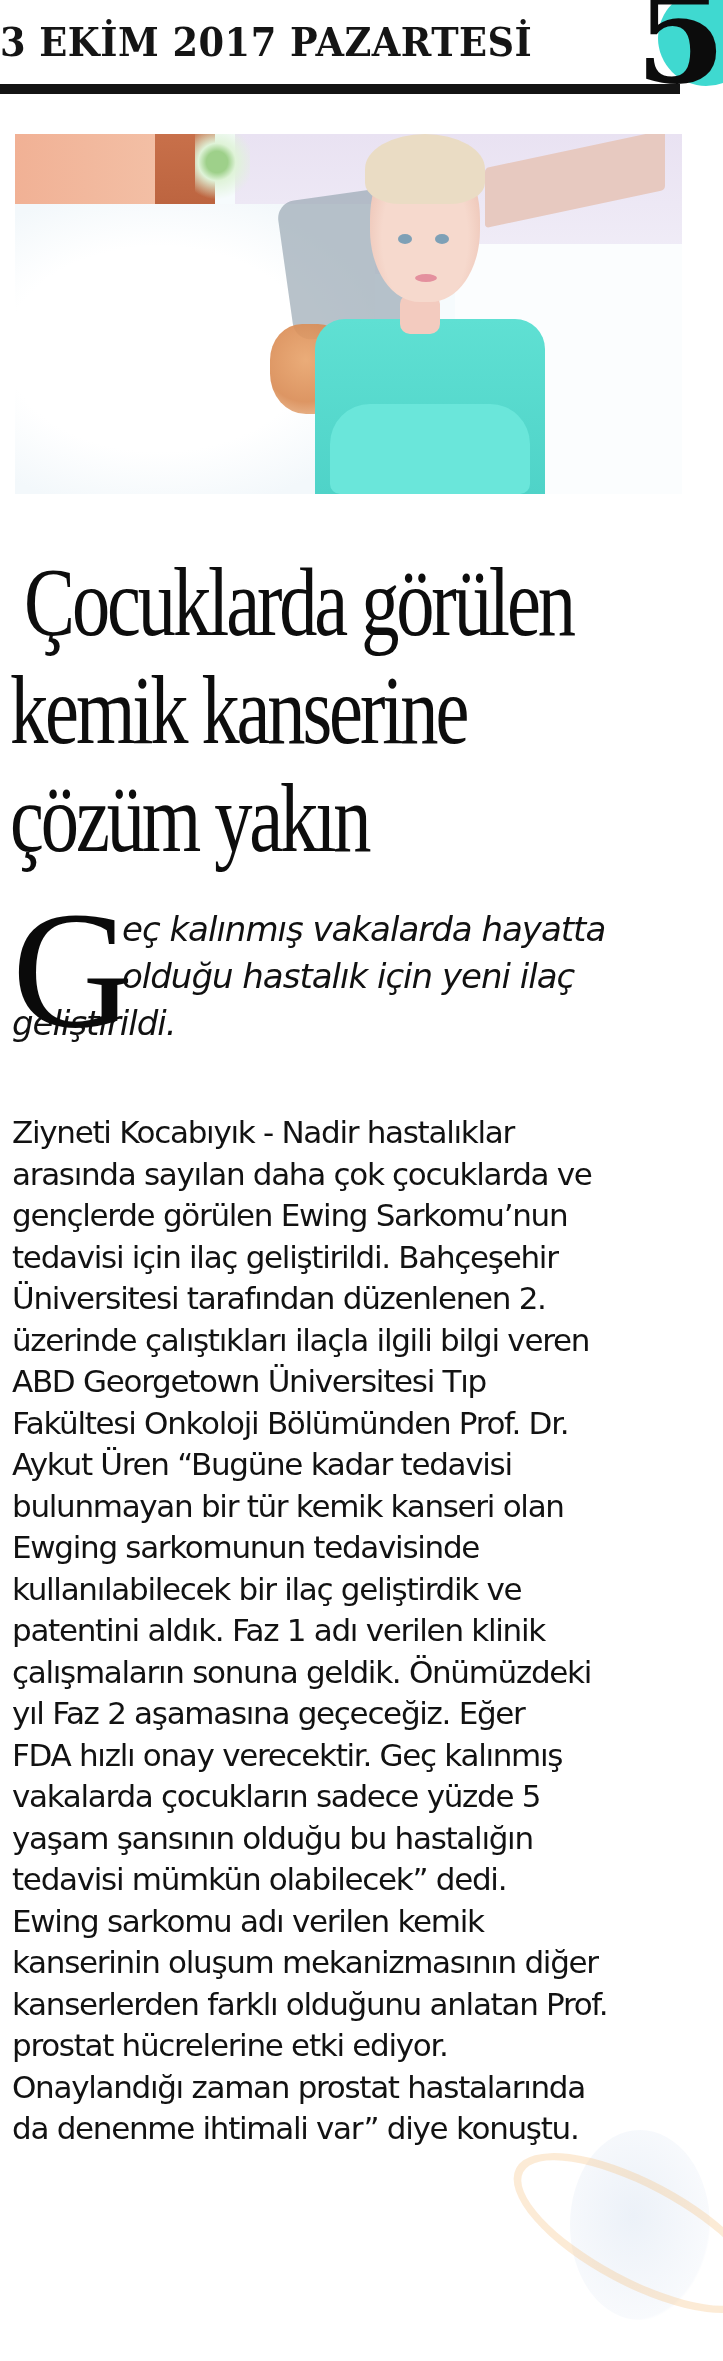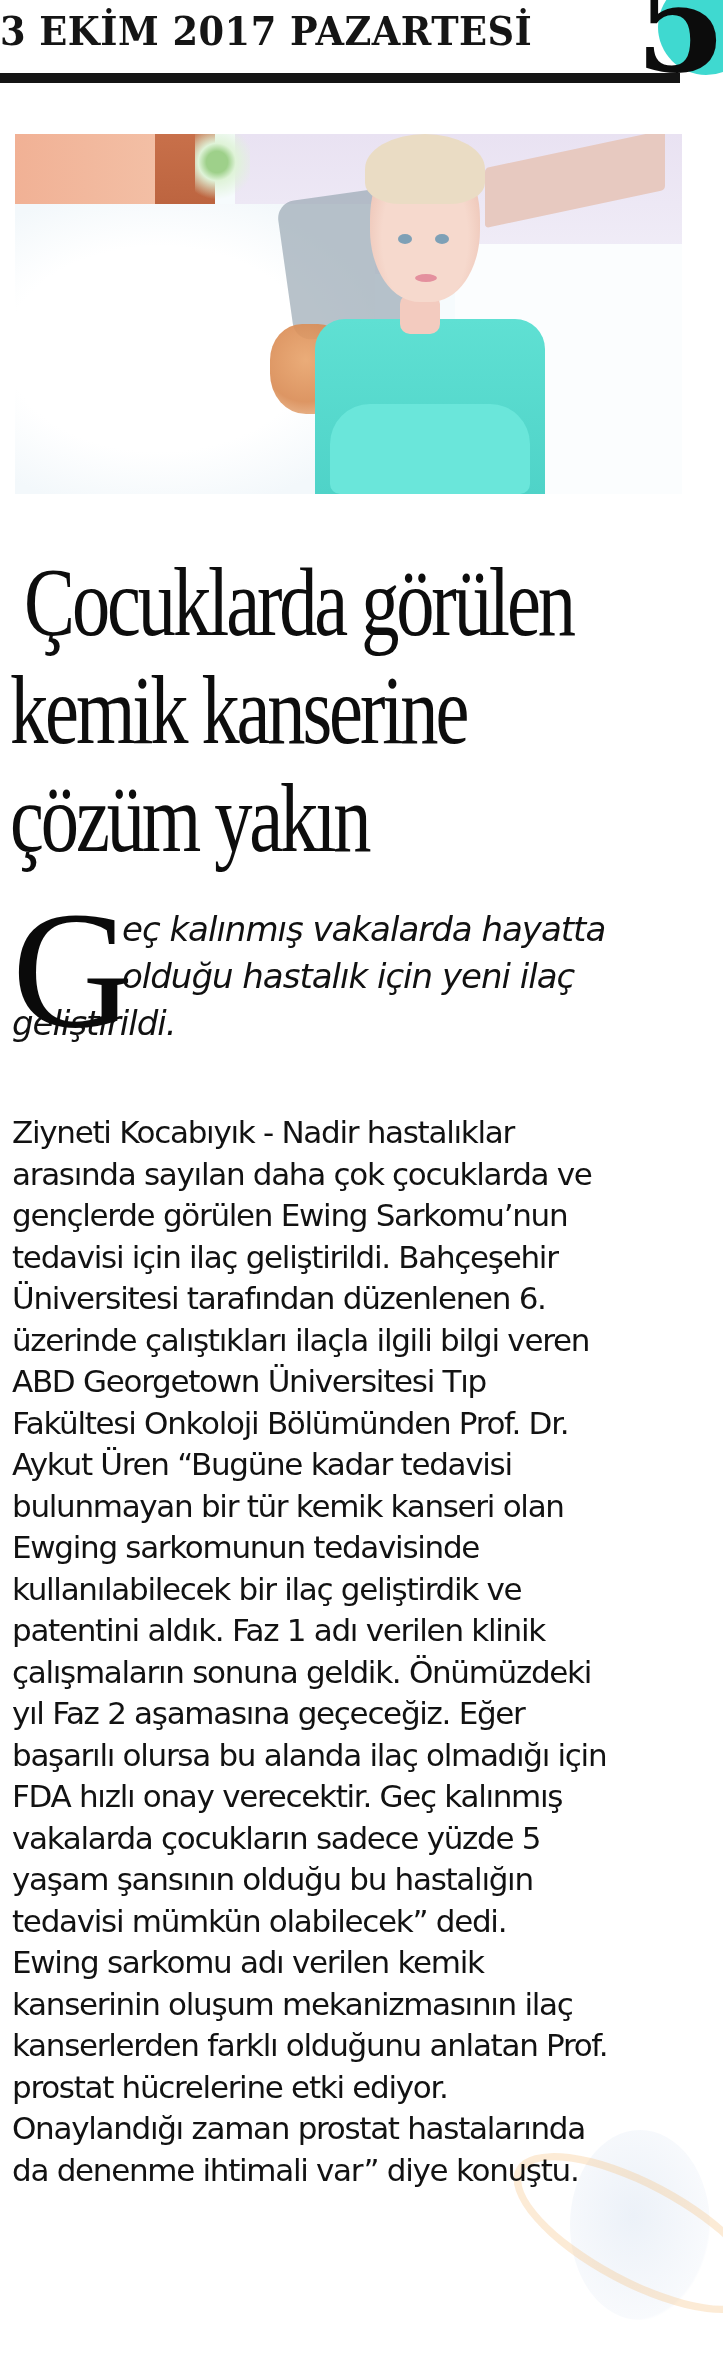--- a/index.html
+++ b/index.html
@@ -9,21 +9,21 @@
   }
   body {
     width: 723px;
     height: 2361px;
     position: relative;
     overflow: hidden;
     color: #111111;
   }
   .masthead {
     position: absolute;
-    left: 0; top: 1px;
+    left: 0; top: 12px;
     width: 723px; height: 100px;
   }
   .date-line {
     position: absolute;
     left: 0; top: 6px;
     font-family: "DejaVu Serif", serif;
     font-weight: bold;
     font-size: 40px;
     letter-spacing: 0.5px;
     line-height: 48px;
@@ -263,35 +263,34 @@
 <div class="watermark">
   <div class="watermark-globe"></div>
   <div class="watermark-ring"></div>
 </div>
 
 <div class="body-text">
   <span class="body-line">Ziyneti Kocabıyık - Nadir hastalıklar</span>
   <span class="body-line">arasında sayılan daha çok çocuklarda ve</span>
   <span class="body-line">gençlerde görülen Ewing Sarkomu’nun</span>
   <span class="body-line">tedavisi için ilaç geliştirildi. Bahçeşehir</span>
-  <span class="body-line">Üniversitesi tarafından düzenlenen 6.</span>
+  <span class="body-line">Üniversitesi tarafından düzenlenen 2.</span>
   <span class="body-line">üzerinde çalıştıkları ilaçla ilgili bilgi veren</span>
   <span class="body-line">ABD Georgetown Üniversitesi Tıp</span>
   <span class="body-line">Fakültesi Onkoloji Bölümünden Prof. Dr.</span>
   <span class="body-line">Aykut Üren “Bugüne kadar tedavisi</span>
   <span class="body-line">bulunmayan bir tür kemik kanseri olan</span>
   <span class="body-line">Ewging sarkomunun tedavisinde</span>
   <span class="body-line">kullanılabilecek bir ilaç geliştirdik ve</span>
   <span class="body-line">patentini aldık. Faz 1 adı verilen klinik</span>
   <span class="body-line">çalışmaların sonuna geldik. Önümüzdeki</span>
   <span class="body-line">yıl Faz 2 aşamasına geçeceğiz. Eğer</span>
-  <span class="body-line">başarılı olursa bu alanda ilaç olmadığı için</span>
   <span class="body-line">FDA hızlı onay verecektir. Geç kalınmış</span>
   <span class="body-line">vakalarda çocukların sadece yüzde 5</span>
   <span class="body-line">yaşam şansının olduğu bu hastalığın</span>
   <span class="body-line">tedavisi mümkün olabilecek” dedi.</span>
   <span class="body-line">Ewing sarkomu adı verilen kemik</span>
-  <span class="body-line">kanserinin oluşum mekanizmasının ilaç</span>
+  <span class="body-line">kanserinin oluşum mekanizmasının diğer</span>
   <span class="body-line">kanserlerden farklı olduğunu anlatan Prof.</span>
   <span class="body-line">prostat hücrelerine etki ediyor.</span>
   <span class="body-line">Onaylandığı zaman prostat hastalarında</span>
   <span class="body-line">da denenme ihtimali var” diye konuştu.</span>
 </div>
 
 </body></html>

